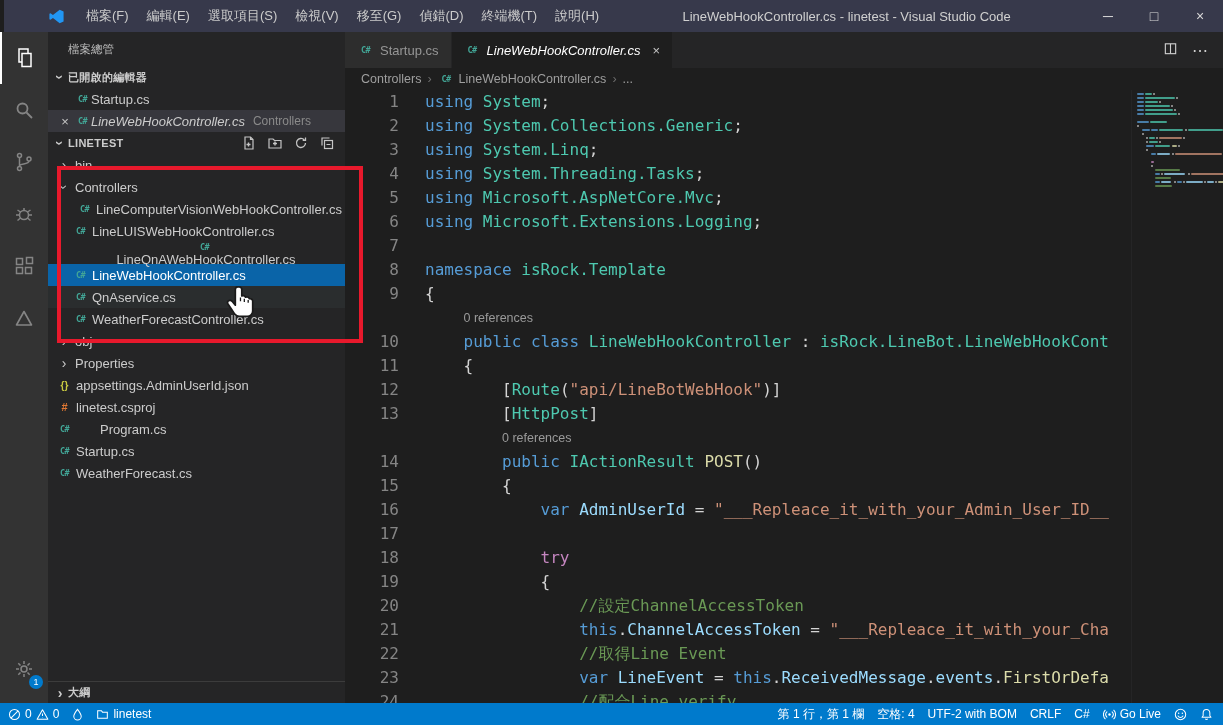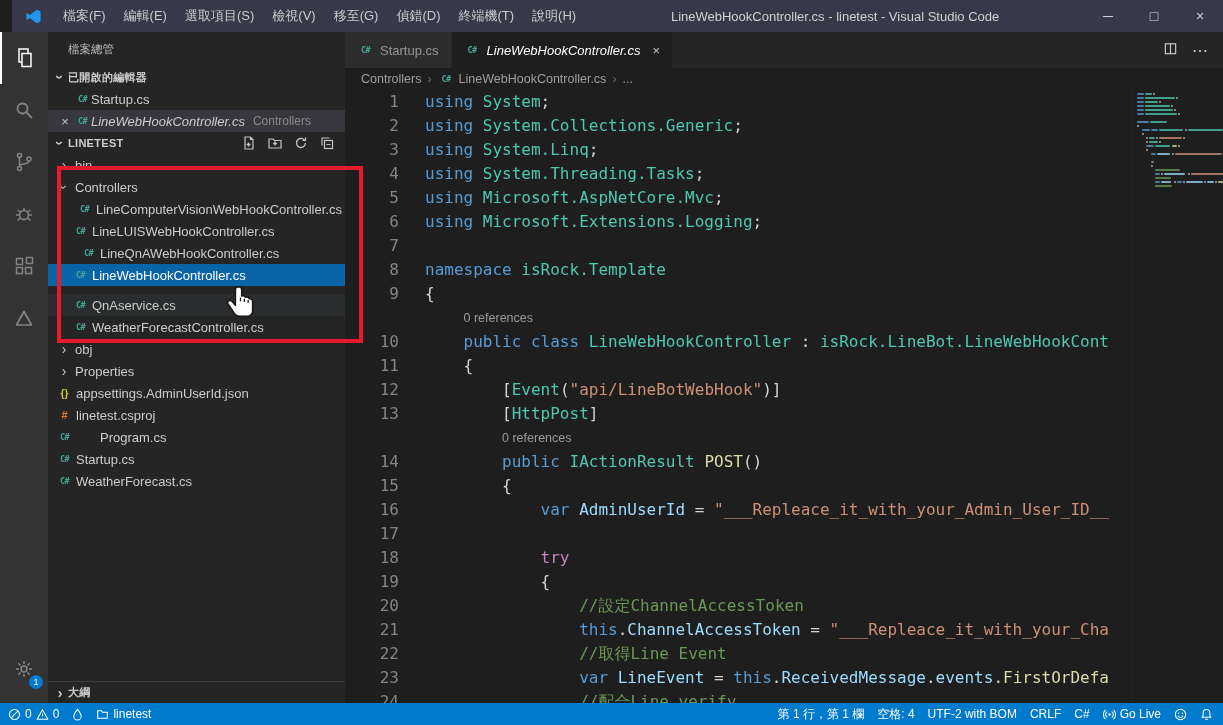--- a/index.html
+++ b/index.html
@@ -1,20 +1,20 @@
 <!DOCTYPE html>
 <html><head>
 <meta charset="utf-8">
 <style>
   *{margin:0;padding:0;box-sizing:border-box;user-select:none;}
   html,body{width:1223px;height:725px;overflow:hidden;background:#1e1e1e;font-family:"Liberation Sans",sans-serif;}
   .window{position:absolute;inset:0;}
 
   
-  .titlebar{position:absolute;top:0;left:12px;right:0;height:32px;background:#37394b;display:flex;align-items:center;color:#cccccc;font-size:13px;z-index:10;}
+  .titlebar{position:absolute;top:0;left:4px;right:0;height:32px;background:#37394b;display:flex;align-items:center;color:#cccccc;font-size:13px;z-index:10;padding-left:31px;}
   .logo{width:42px;display:flex;justify-content:center;align-items:center;}
   .menus{display:flex;}
   .menu-item{padding:0 9px;line-height:32px;white-space:nowrap;}
   .title{flex:1;text-align:center;white-space:nowrap;overflow:hidden;color:#d0d0d0;}
   .win-controls{display:flex;height:32px;}
   .win-btn{width:46px;display:flex;align-items:center;justify-content:center;font-size:14px;color:#d8d8d8;}
 
   
   .main{position:absolute;top:32px;bottom:22px;left:0;right:0;display:flex;}
 
@@ -225,29 +225,29 @@
             <span class="tree-label">Controllers</span>
           </div>
           <div class="tree-row" style="padding-left: 28px;">
             <span class="file-icon fi-cs"></span>
             <span class="tree-label">LineComputerVisionWebHookController.cs</span>
           </div>
           <div class="tree-row" style="padding-left: 24px;">
             <span class="file-icon fi-cs"></span>
             <span class="tree-label">LineLUISWebHookController.cs</span>
           </div>
-          <div class="tree-row" style="padding-left: 32px;">
+          <div class="tree-row" style="padding-left: 16px; flex-direction: column;">
             <span class="file-icon fi-cs"></span>
             <span class="tree-label">LineQnAWebHookController.cs</span>
           </div>
           <div class="tree-row selected" style="padding-left: 24px;">
             <span class="file-icon fi-cs"></span>
             <span class="tree-label">LineWebHookController.cs</span>
           </div>
-          <div class="tree-row hovered" style="padding-left: 24px; margin-top: 8px;">
+          <div class="tree-row hovered" style="padding-left: 24px;">
             <span class="file-icon fi-cs"></span>
             <span class="tree-label">QnAservice.cs</span>
           </div>
           <div class="tree-row" style="padding-left: 24px;">
             <span class="file-icon fi-cs"></span>
             <span class="tree-label">WeatherForecastController.cs</span>
           </div>
           <div class="tree-row" style="padding-left: 8px;">
             <span class="chev">›</span>
             <span class="tree-label">obj</span>
@@ -325,21 +325,21 @@
             <div class="code-row"><span class="line-no">3</span><span class="line-content"><span class="tk-k">using </span><span class="tk-ns">System.Linq</span><span class="tk-d">;</span></span></div>
             <div class="code-row"><span class="line-no">4</span><span class="line-content"><span class="tk-k">using </span><span class="tk-ns">System.Threading.Tasks</span><span class="tk-d">;</span></span></div>
             <div class="code-row"><span class="line-no">5</span><span class="line-content"><span class="tk-k">using </span><span class="tk-ns">Microsoft.AspNetCore.Mvc</span><span class="tk-d">;</span></span></div>
             <div class="code-row"><span class="line-no">6</span><span class="line-content"><span class="tk-k">using </span><span class="tk-ns">Microsoft.Extensions.Logging</span><span class="tk-d">;</span></span></div>
             <div class="code-row"><span class="line-no">7</span><span class="line-content"></span></div>
             <div class="code-row"><span class="line-no">8</span><span class="line-content"><span class="tk-k">namespace </span><span class="tk-ns">isRock.Template</span></span></div>
             <div class="code-row"><span class="line-no">9</span><span class="line-content"><span class="tk-d">{</span></span></div>
             <div class="code-row"><span class="line-no"></span><span class="line-content lens" style="padding-left: 64.52px;">0 references</span></div>
             <div class="code-row"><span class="line-no">10</span><span class="line-content"><span class="tk-d">    </span><span class="tk-k">public </span><span class="tk-k">class </span><span class="tk-ns">LineWebHookController</span><span class="tk-d"> : </span><span class="tk-ns">isRock.LineBot.LineWebHookCont</span></span></div>
             <div class="code-row"><span class="line-no">11</span><span class="line-content"><span class="tk-d">    {</span></span></div>
-            <div class="code-row"><span class="line-no">12</span><span class="line-content"><span class="tk-d">        [</span><span class="tk-ns">Event</span><span class="tk-d">(</span><span class="tk-s">"api/LineBotWebHook"</span><span class="tk-d">)]</span></span></div>
+            <div class="code-row"><span class="line-no">12</span><span class="line-content"><span class="tk-d">        [</span><span class="tk-ns">Route</span><span class="tk-d">(</span><span class="tk-s">"api/LineBotWebHook"</span><span class="tk-d">)]</span></span></div>
             <div class="code-row"><span class="line-no">13</span><span class="line-content"><span class="tk-d">        [</span><span class="tk-ns">HttpPost</span><span class="tk-d">]</span></span></div>
             <div class="code-row"><span class="line-no"></span><span class="line-content lens" style="padding-left: 103.04px;">0 references</span></div>
             <div class="code-row"><span class="line-no">14</span><span class="line-content"><span class="tk-d">        </span><span class="tk-k">public </span><span class="tk-ns">IActionResult</span><span class="tk-d"> </span><span class="tk-f">POST</span><span class="tk-d">()</span></span></div>
             <div class="code-row"><span class="line-no">15</span><span class="line-content"><span class="tk-d">        {</span></span></div>
             <div class="code-row"><span class="line-no">16</span><span class="line-content"><span class="tk-d">            </span><span class="tk-k">var </span><span class="tk-v">AdminUserId</span><span class="tk-d"> = </span><span class="tk-s">"___Repleace_it_with_your_Admin_User_ID__</span></span></div>
             <div class="code-row"><span class="line-no">17</span><span class="line-content"></span></div>
             <div class="code-row"><span class="line-no">18</span><span class="line-content"><span class="tk-d">            </span><span class="tk-ctl">try</span></span></div>
             <div class="code-row"><span class="line-no">19</span><span class="line-content"><span class="tk-d">            {</span></span></div>
             <div class="code-row"><span class="line-no">20</span><span class="line-content"><span class="tk-d">                </span><span class="tk-c">//設定ChannelAccessToken</span></span></div>
             <div class="code-row"><span class="line-no">21</span><span class="line-content"><span class="tk-d">                </span><span class="tk-k">this</span><span class="tk-d">.</span><span class="tk-v">ChannelAccessToken</span><span class="tk-d"> = </span><span class="tk-s">"___Repleace_it_with_your_Cha</span></span></div>

